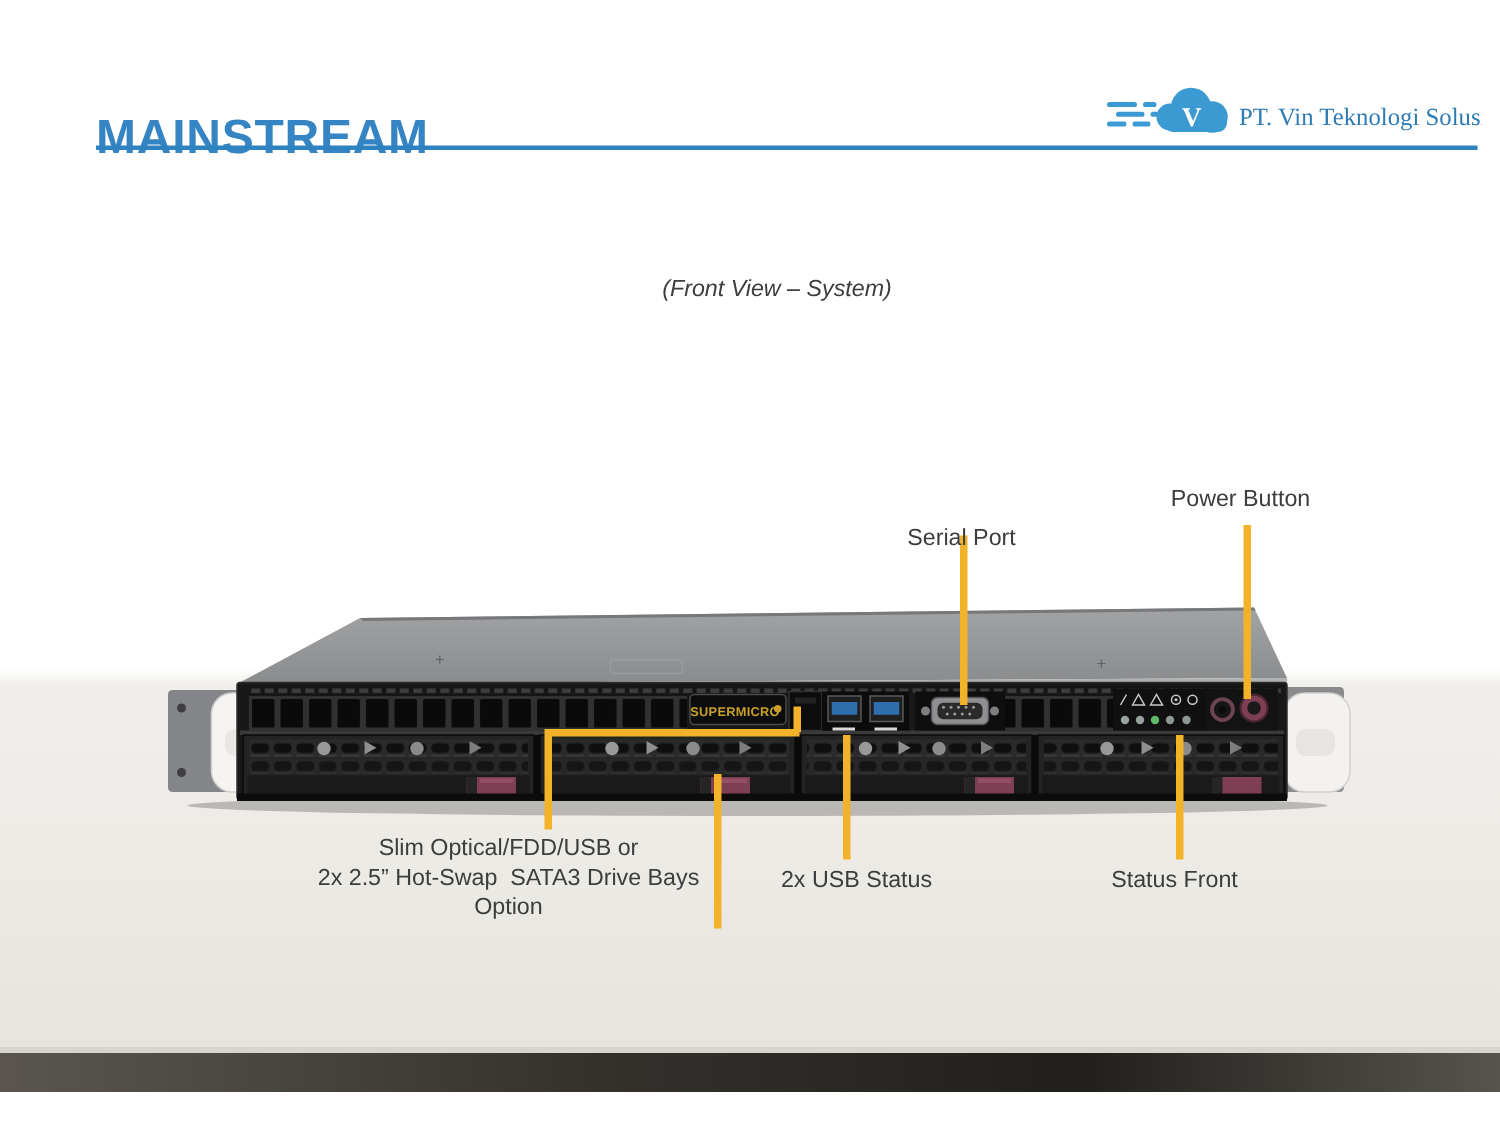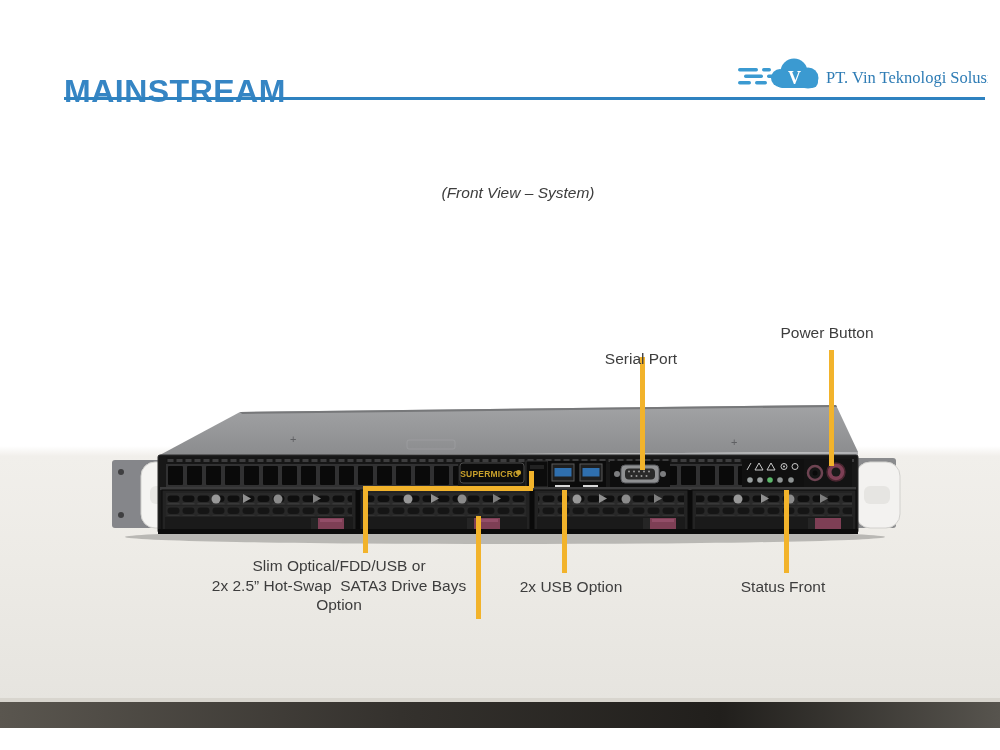--- a/index.html
+++ b/index.html
@@ -270,16 +270,16 @@
   <div class="callout-line" style="left:363px; top:486px; height:67px;"></div>
   <div class="callout-line" style="left:562px; top:490px; height:83px;"></div>
   <div class="callout-line" style="left:784px; top:490px; height:83px;"></div>
   <div class="callout-line" style="left:476px; top:516px; height:103px;"></div>
 
   <div class="callout-label" style="left:641px; top:349px;text-align:right;">Serial Port</div>
   <div class="callout-label" style="left:827px; top:323px;">Power Button</div>
   <div class="callout-label" style="left:339px; top:556px;">Slim Optical/FDD/USB or
 2x 2.5” Hot-Swap  SATA3 Drive Bays
 Option</div>
-  <div class="callout-label" style="left:571px; top:577px;">2x USB Option</div>
+  <div class="callout-label" style="left:571px; top:577px;">2x USB Status</div>
   <div class="callout-label" style="left:783px; top:577px;">Status Front</div>
 
 </div>
 
 </body></html>

